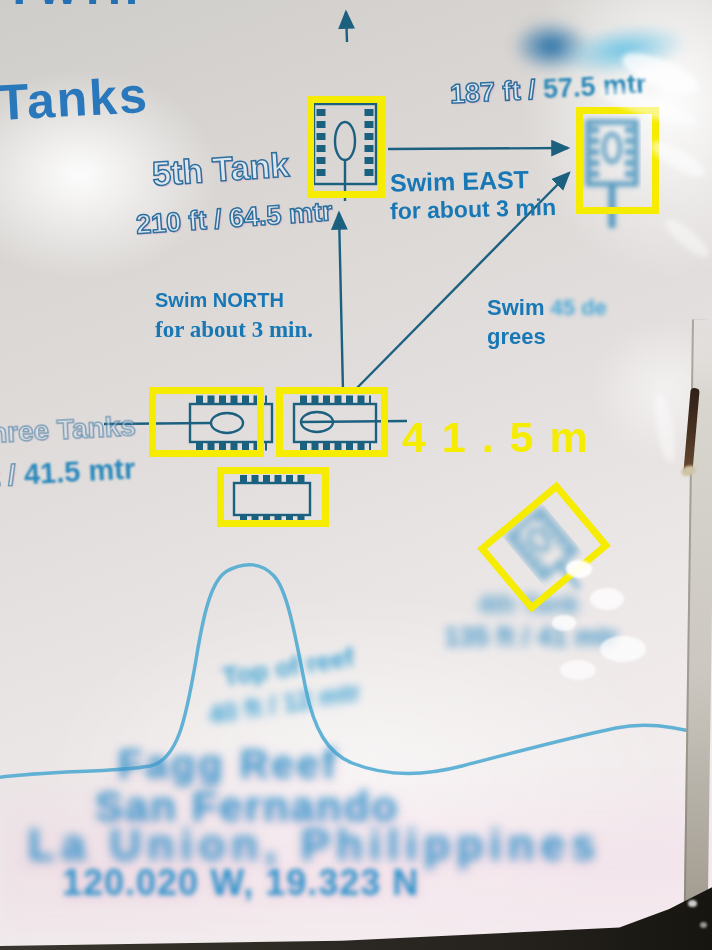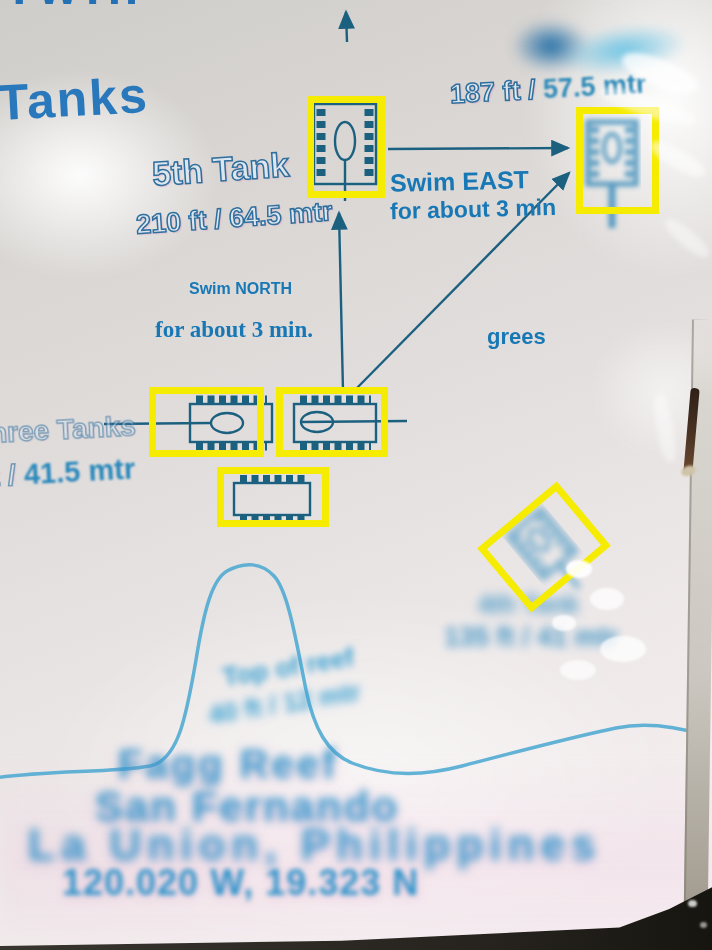--- a/index.html
+++ b/index.html
@@ -116,41 +116,46 @@
   <div class="abs" style="left:450px;top:74px;font-size:27px;transform:rotate(-3deg);z-index:20;white-space:nowrap;">
     <span class="outlined" style="font-size:27px;">187 ft / </span><span class="smudgetxt" style="font-size:27px;color:#2e8ab8;filter:blur(1.3px);">57.5 mtr</span>
   </div>
 
   <div class="abs outlined" style="left:152px;top:150px;font-size:34px;transform:rotate(-4deg);z-index:20;">5th Tank</div>
   <div class="abs outlined" style="left:136px;top:203px;font-size:27px;transform:rotate(-4deg);z-index:20;">210 ft / 64.5 mtr</div>
 
   <div class="abs blue" style="left:390px;top:167px;font-size:25px;transform:rotate(-1.5deg);z-index:20;">Swim EAST</div>
   <div class="abs blue" style="left:390px;top:196px;font-size:23px;transform:rotate(-1.5deg);z-index:20;">for about 3 min</div>
 
-  <div class="abs blue" style="left:155px;top:280px;font-size:16px;z-index:20;margin-left:34px;">Swim NORTH</div>
+  <div class="abs blue" style="left:155px;top:289px;font-size:20px;z-index:20;">Swim NORTH</div>
   <div class="abs blue" style="left:155px;top:317px;font-size:23px;z-index:20;font-family:Liberation Serif, serif;">for about  3 min.</div>
 
+  <div class="abs" style="left:487px;top:295px;font-size:22px;z-index:20;white-space:nowrap;">
+    <span class="blue">Swim</span>
+    <span class="smudgetxt" style="filter:blur(2.2px);color:#49a8d8;">45 de</span>
+  </div>
   <div class="abs blue" style="left:487px;top:324px;font-size:22px;filter:blur(.4px);z-index:20;">grees</div>
 
   <div class="abs outlined" style="left:-10px;top:414px;font-size:28px;opacity:.55;filter:blur(.6px);transform:rotate(-3deg);z-index:20;">hree Tanks</div>
   <div class="abs" style="left:-76px;top:458px;font-size:29px;transform:rotate(-3deg);z-index:20;white-space:nowrap;">
     <span class="outlined" style="font-size:29px;opacity:.6;">135 ft / </span><span class="smudgetxt" style="font-size:29px;color:#2a88bc;filter:blur(1px);">41.5 mtr</span>
   </div>
 
   <div class="abs smudgetxt" style="left:478px;top:590px;font-size:25px;filter:blur(5.5px);opacity:.85;color:#2f8cc2;z-index:20;">4th Tank</div>
   <div class="abs smudgetxt" style="left:444px;top:622px;font-size:27px;filter:blur(5px);opacity:.9;color:#2f8cc2;z-index:20;">135 ft / 41 mtr</div>
 
   <div class="abs smudgetxt" style="left:222px;top:652px;font-size:26px;filter:blur(3.5px);transform:rotate(-9deg);z-index:20;">Top of reef</div>
   <div class="abs smudgetxt" style="left:208px;top:688px;font-size:26px;filter:blur(4px);transform:rotate(-9deg);z-index:20;">40 ft / 12 mtr</div>
 
   <div class="abs smudgetxt pinkhalo" style="left:118px;top:742px;font-size:40px;letter-spacing:3px;filter:blur(4px);color:#2f96cc;z-index:20;">Fagg Reef</div>
   <div class="abs smudgetxt pinkhalo" style="left:95px;top:783px;font-size:42px;letter-spacing:2px;filter:blur(4.5px);color:#2f96cc;z-index:20;">San Fernando</div>
   <div class="abs smudgetxt pinkhalo" style="left:28px;top:820px;font-size:44px;letter-spacing:6px;filter:blur(5px);color:#2f96cc;z-index:20;">La Union, Philippines</div>
   <div class="abs smudgetxt pinkhalo" style="left:62px;top:862px;font-size:36px;letter-spacing:1px;filter:blur(2.8px);color:#2f94ca;z-index:20;">120.020 W,  19.323 N</div>
 
+  <div class="abs ytxt" style="left:402px;top:413px;font-size:43px;letter-spacing:2px;z-index:40;">4 1 . 5 m</div>
 
   <div class="ybox" style="left:307px;top:96px;width:78px;height:102px;z-index:40;"></div>
   <div class="ybox" style="left:576px;top:107px;width:83px;height:107px;z-index:40;"></div>
   <div class="ybox" style="left:149px;top:387px;width:115px;height:70px;z-index:40;"></div>
   <div class="ybox" style="left:276px;top:387px;width:112px;height:70px;z-index:40;"></div>
   <div class="ybox" style="left:217px;top:467px;width:112px;height:60px;z-index:40;"></div>
   <div class="ybox" style="left:492px;top:505px;width:104px;height:84px;transform:rotate(-40deg);z-index:40;"></div>
 
   <div class="speck" style="left:566px;top:560px;width:26px;height:18px;z-index:45;"></div>
   <div class="speck" style="left:590px;top:588px;width:34px;height:22px;z-index:45;opacity:.8;"></div>

